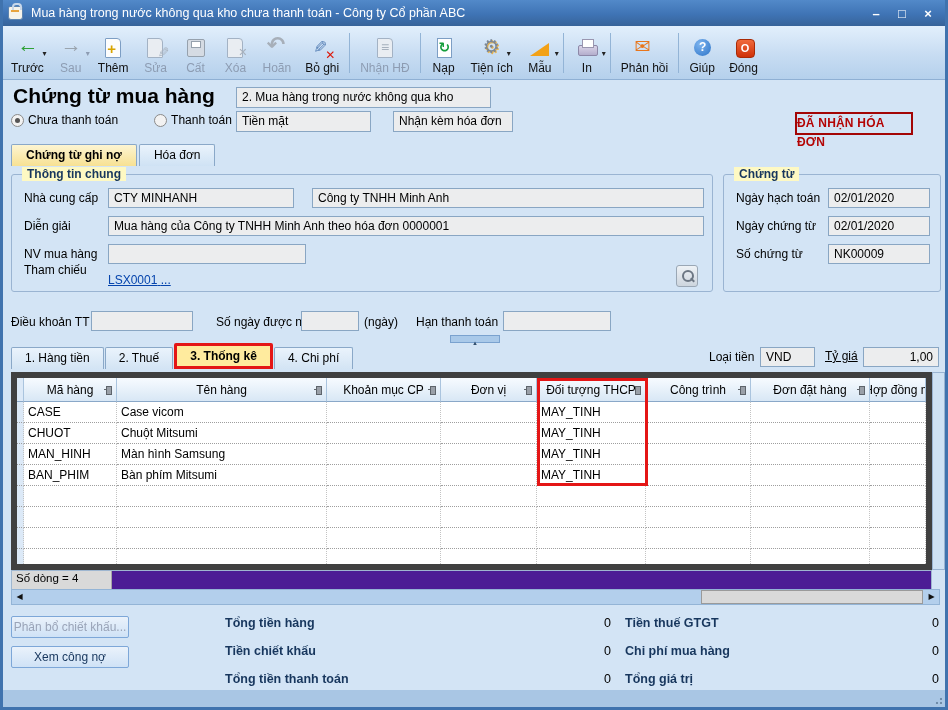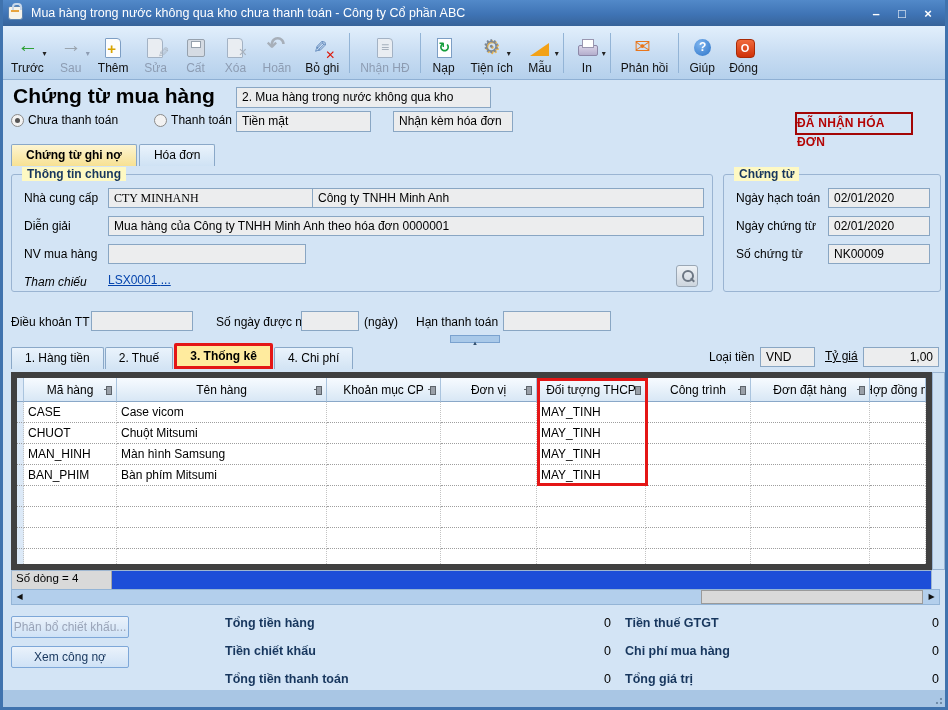--- a/index.html
+++ b/index.html
@@ -117,21 +117,21 @@
   .pin::after{ content:""; position:absolute; left:0; top:3px; width:3px; height:1px; background:#5e646b; }
   .g-row{ display:flex; height:21px; }
   .gcell{ border-right:1px dotted #c3c3c3; border-bottom:1px dotted #9e9e9e; font-size:12px;
     line-height:20px; padding:0 4px; white-space:nowrap; overflow:hidden; }
   .ind{ background:#dce9f7; padding:0; }
   .w0{width:7px; flex:none;} .w1{width:93px; flex:none;} .w2{width:210px; flex:none;} .w3{width:114px; flex:none;}
   .w4{width:96px; flex:none;} .w5{width:109px; flex:none;} .w6{width:105px; flex:none;} .w7{width:119px; flex:none;} .w8{flex:1;}
   .red-col{ position:absolute; left:520px; top:0; width:111px; height:108px; border:3px solid #e41616; pointer-events:none; z-index:2; }
   .vsb{ position:absolute; left:929px; top:372px; width:13px; height:198px; background:#cfe2f4; border:1px solid #9ab4d2; }
   
-  .statusrow{ position:absolute; left:8px; top:570px; width:921px; height:32px; background:#1d4ed8; border:1px solid #9eb6d0; display:flex; }
+  .statusrow{ position:absolute; left:8px; top:570px; width:921px; height:32px; background:#4c1d95; border:1px solid #9eb6d0; display:flex; }
   .statusrow .cnt{ width:100px; background:#d9d9d9; border-right:1px solid #a6a6a6; font-size:11.5px; line-height:15px; padding-left:4px; }
   .hsb{ position:absolute; left:8px; top:589px; width:929px; height:16px; background:#b3cfec; border:1px solid #93b4d6; }
   .hsb .arrow{ position:absolute; top:0; width:15px; height:14px; font-size:8px; line-height:14px; text-align:center; color:#111; }
   .hsb .a-left{ left:0; } .hsb .a-right{ right:0; }
   .hsb .thumb{ position:absolute; right:16px; top:0; width:222px; height:14px; background:#d9d9d9; border:1px solid #9a9a9a; }
   
   .btn{ position:absolute; left:8px; width:118px; height:22px; background:linear-gradient(#eaf2fb,#cfe2f6);
     border:1px solid #7da7d8; border-radius:2px; font-size:12px; text-align:center; line-height:20px; color:#17365d; }
   .btn.disabled{ color:#9aa4b8; }
   .b-alloc{ top:616px; } .b-debt{ top:646px; }
@@ -285,27 +285,27 @@
   <div class="badge">ĐÃ NHẬN HÓA ĐƠN</div>
 
   <div class="doc-tabs">
     <div class="dtab active">Chứng từ ghi nợ</div>
     <div class="dtab">Hóa đơn</div>
   </div>
 
   <div class="groupbox gb-info">
     <span class="legend">Thông tin chung</span>
     <span class="flabel" style="left:12px; top:16px;">Nhà cung cấp</span>
-    <div class="gfield" style="left:96px; top:13px; width:223px;font-family:Liberation Serif, serif;">CTY MINHANH</div>
+    <div class="gfield" style="left:96px; top:13px; width:186px;">CTY MINHANH</div>
     <div class="gfield" style="left:300px; top:13px; width:392px;">Công ty TNHH Minh Anh</div>
     <span class="flabel" style="left:12px; top:44px;">Diễn giải</span>
     <div class="gfield" style="left:96px; top:41px; width:596px;">Mua hàng của Công ty TNHH Minh Anh theo hóa đơn 0000001</div>
     <span class="flabel" style="left:12px; top:72px;">NV mua hàng</span>
     <div class="gfield" style="left:96px; top:69px; width:198px;"></div>
-    <span class="flabel" style="left:12px; top:100px;font-style:italic;">Tham chiếu</span>
+    <span class="flabel" style="left:12px; top:88px;">Tham chiếu</span>
     <span class="ref-link"><span>LSX0001</span> <span>...</span></span>
     <span class="lookup-btn"><span></span></span>
   </div>
 
   <div class="groupbox gb-doc">
     <span class="legend">Chứng từ</span>
     <span class="flabel" style="left:12px; top:16px;">Ngày hạch toán</span>
     <div class="gfield" style="left:104px; top:13px; width:102px;">02/01/2020</div>
     <span class="flabel" style="left:12px; top:44px;">Ngày chứng từ</span>
     <div class="gfield" style="left:104px; top:41px; width:102px;">02/01/2020</div>

